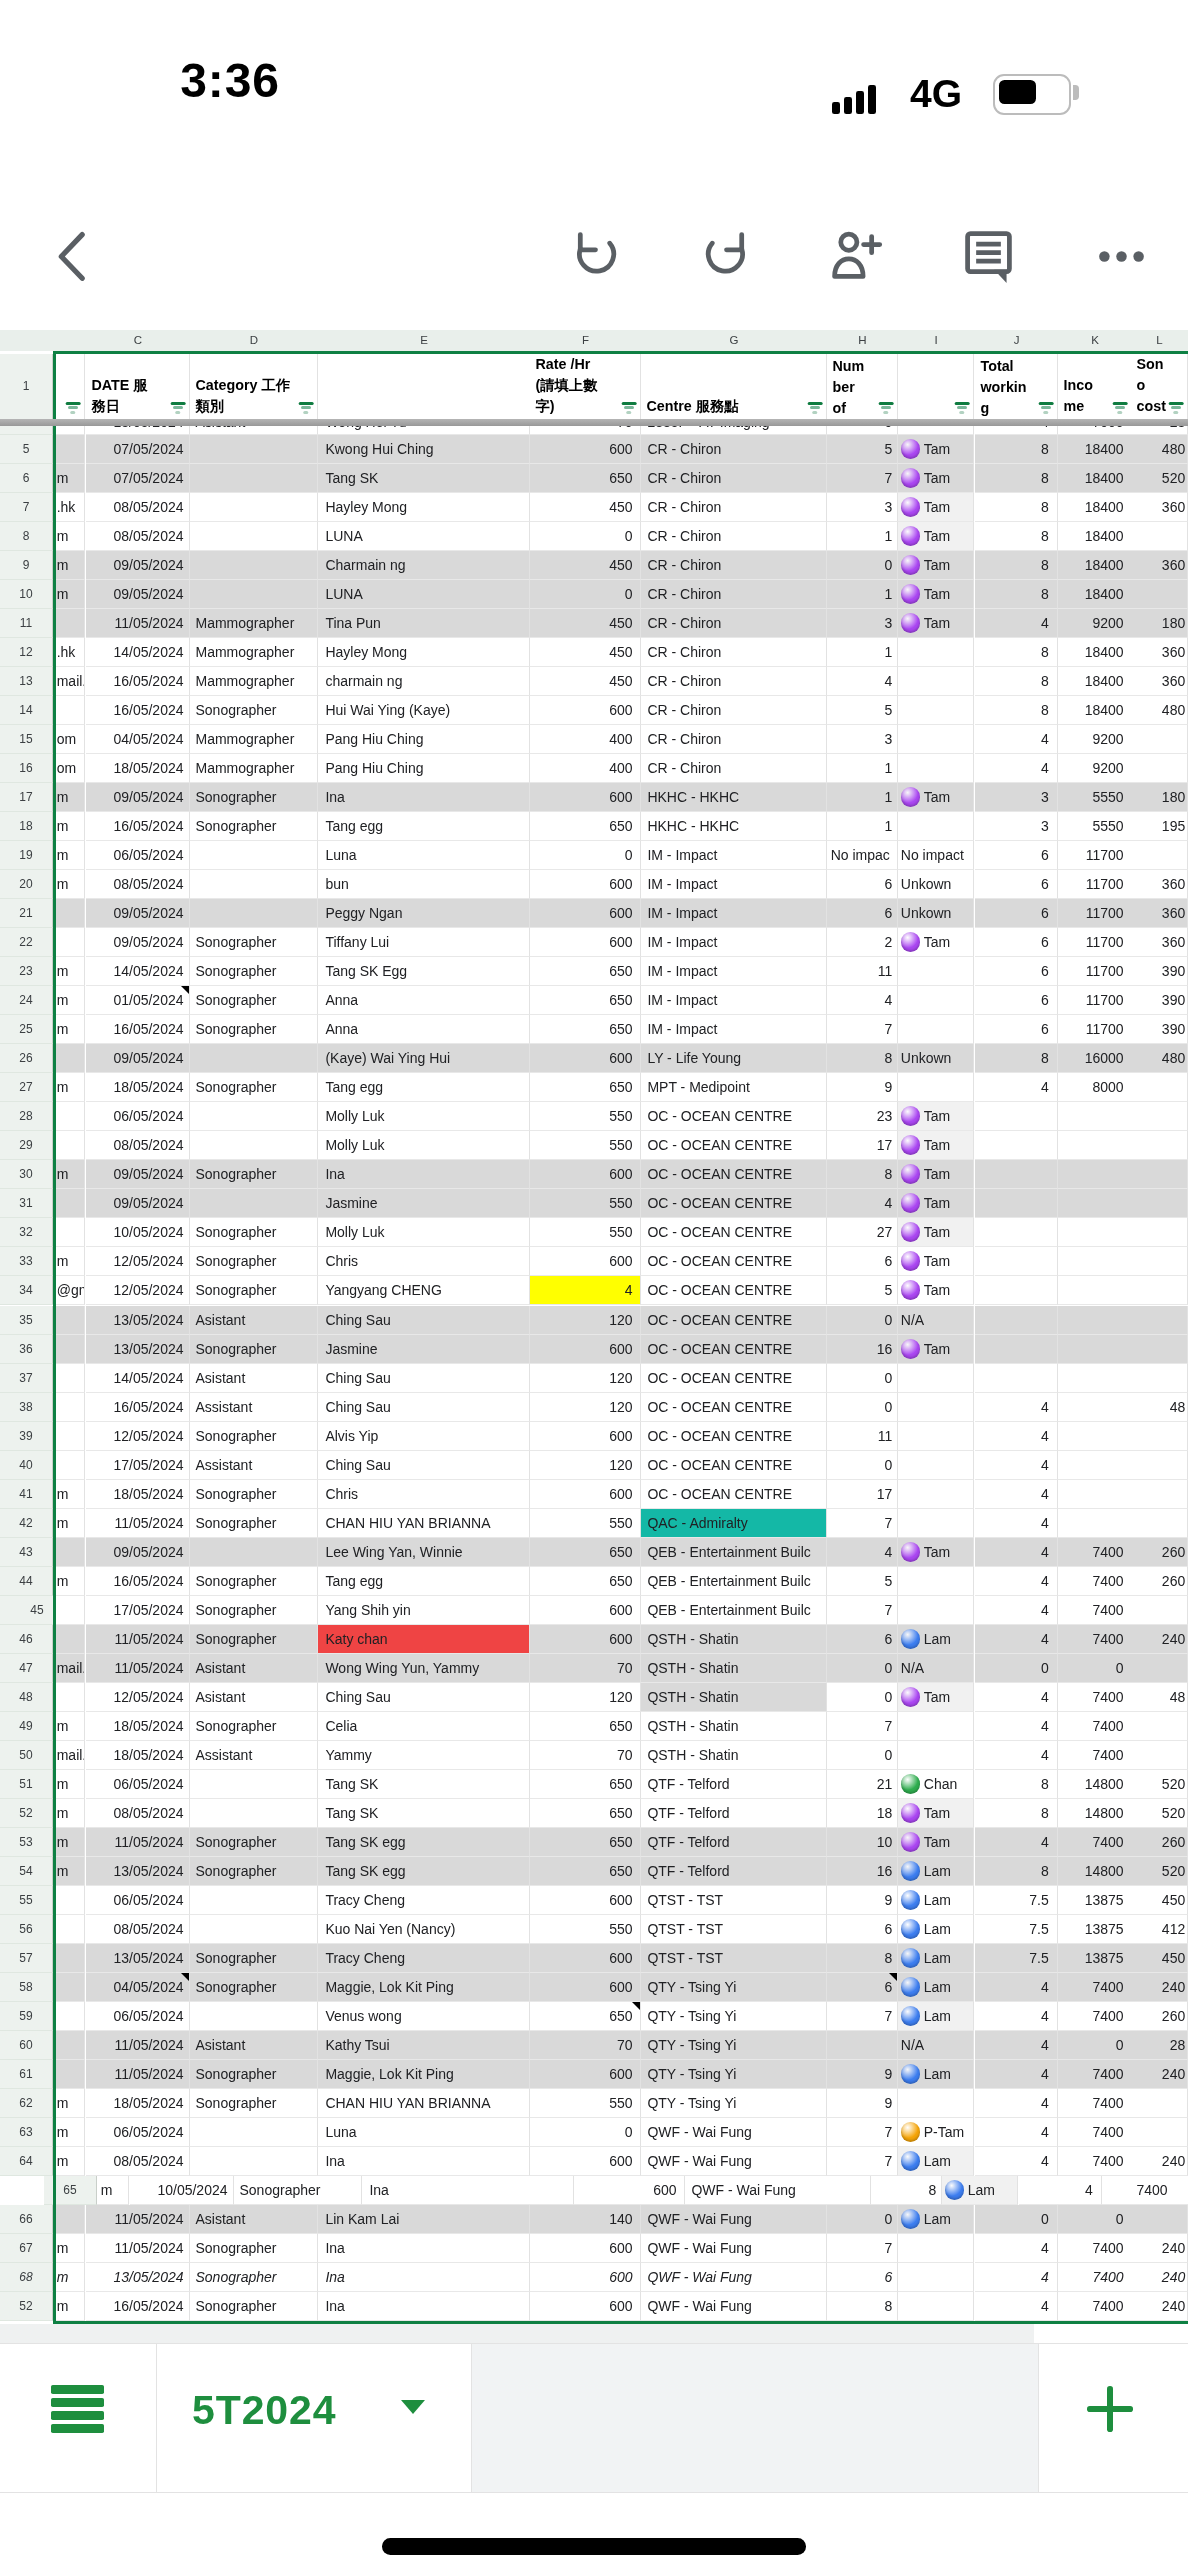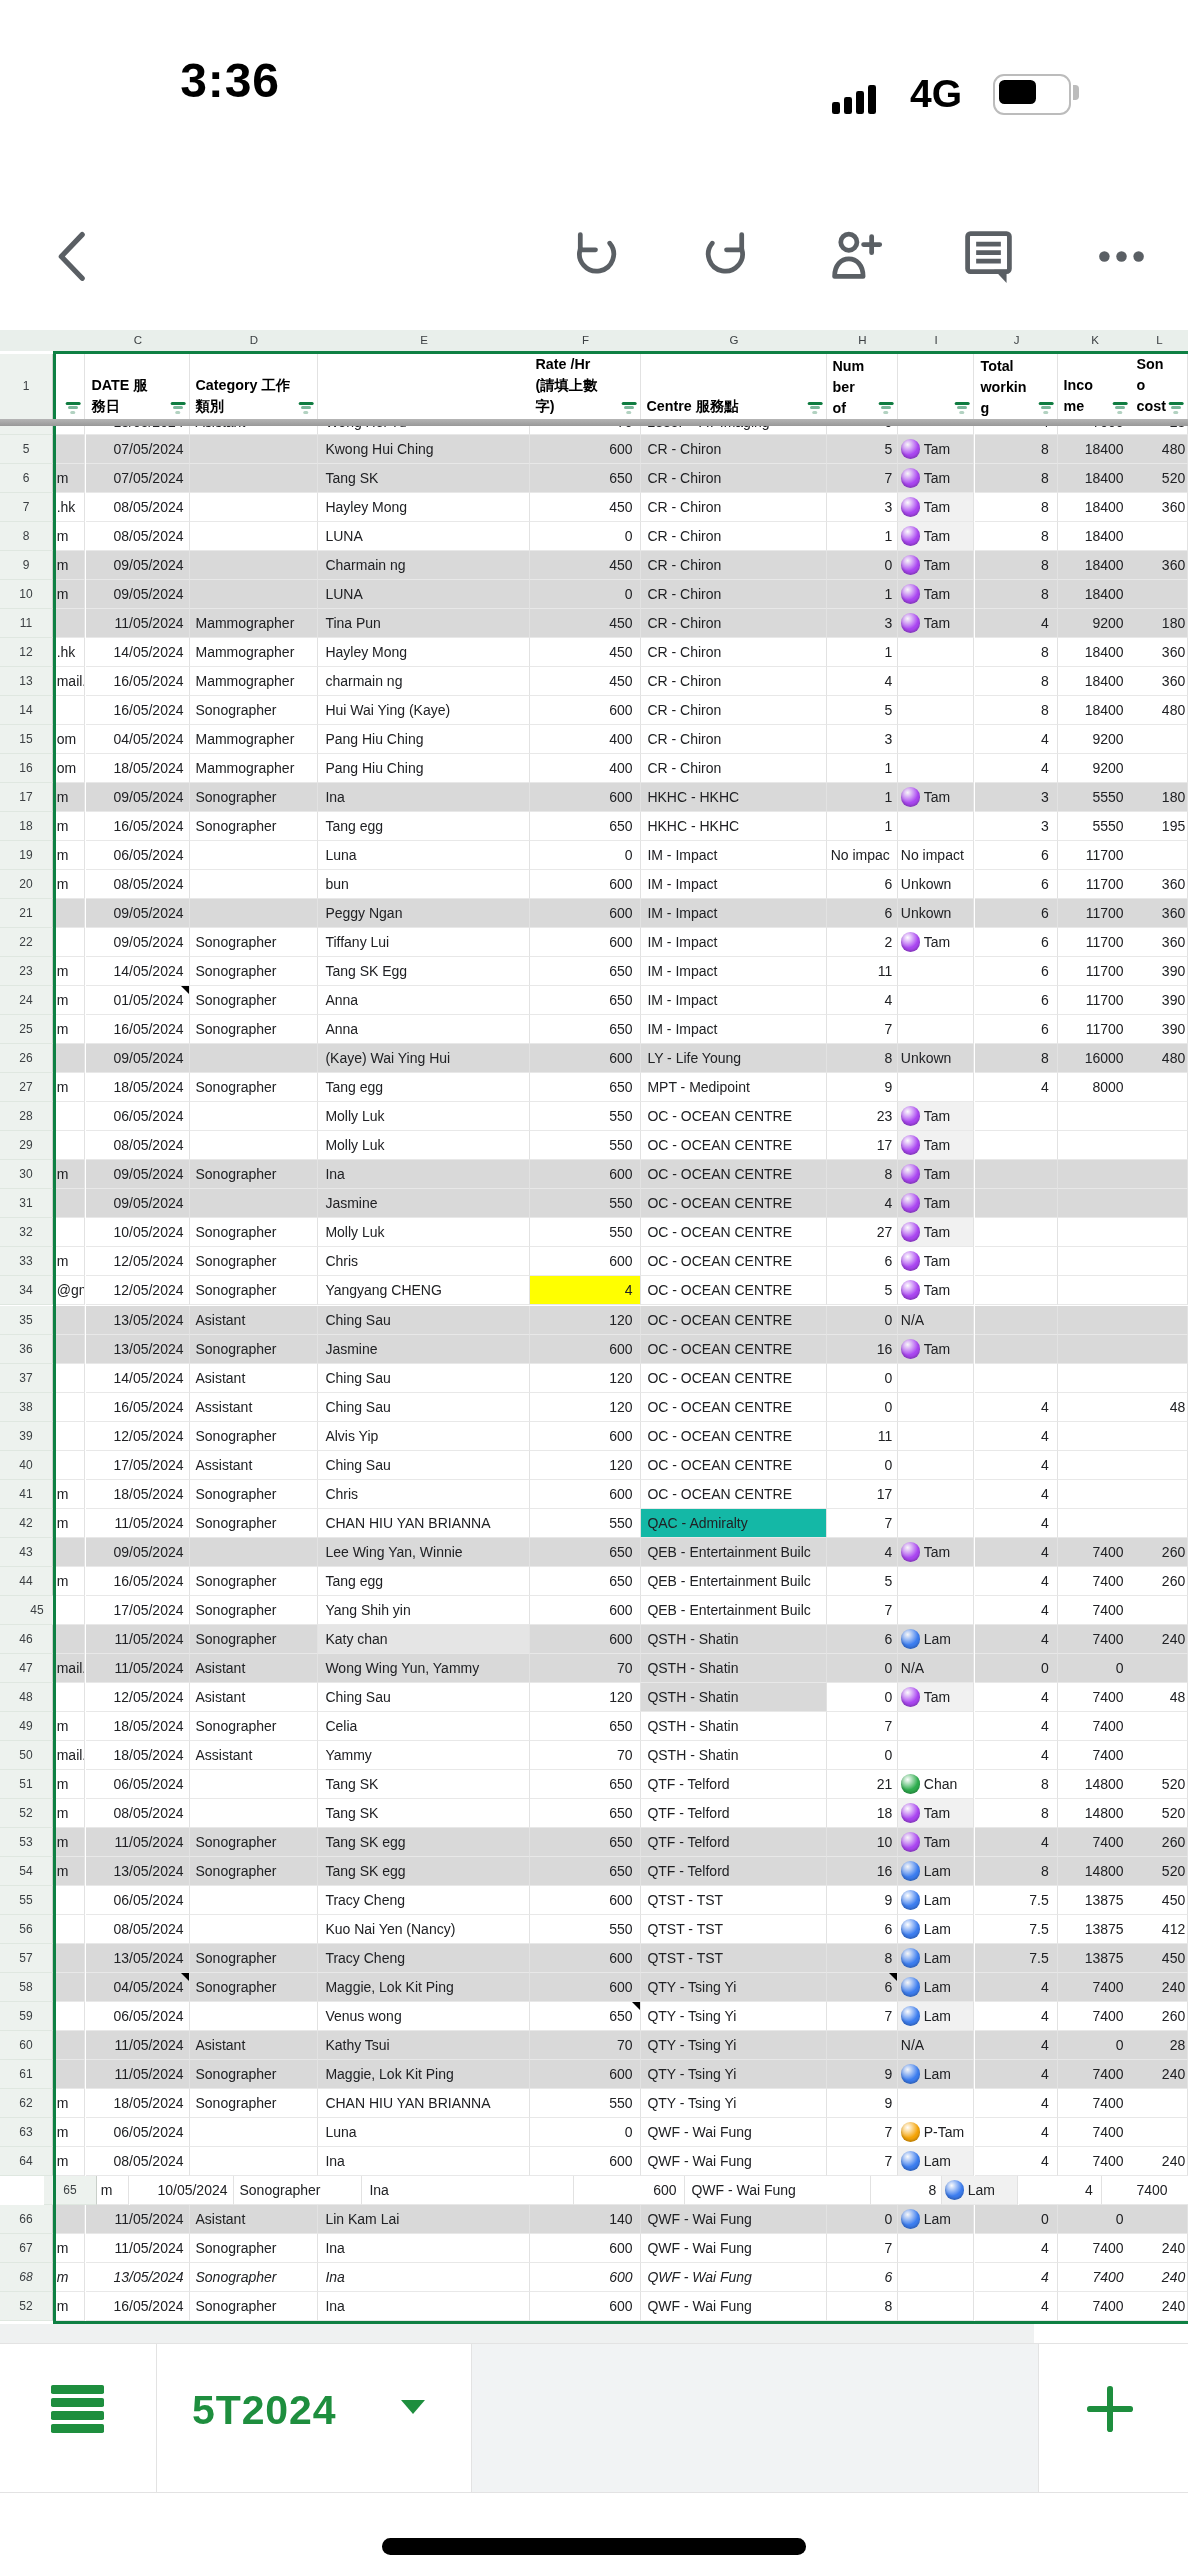--- a/index.html
+++ b/index.html
@@ -706,21 +706,21 @@
       <div class="cell" style="left: 898px; width: 76px; line-height: 29px; background: rgb(255, 255, 255); text-align: left; padding-left: 2.8px;"></div>
       <div class="cell" style="left: 975px; width: 83px; line-height: 29px; background: rgb(255, 255, 255); text-align: right; padding-right: 8.3px;">4</div>
       <div class="cell" style="left: 1058px; width: 74px; line-height: 29px; background: rgb(255, 255, 255); text-align: right; padding-right: 7.4px;">7400</div>
       <div class="cell" style="left: 1131px; width: 57px; line-height: 29px; background: rgb(255, 255, 255); text-align: right; padding-right: 1.8px;"></div>
     </div>
     <div class="row" style="top: 1625px; height: 29px; z-index: 1;">
       <div class="cell rownum" style="left: 0px; width: 53px; line-height: 29px;">46</div>
       <div class="cell" style="left: 53px; width: 32px; line-height: 29px; background: rgb(217, 217, 217); text-align: left; padding-left: 3.7px;"></div>
       <div class="cell" style="left: 86px; width: 104px; line-height: 29px; background: rgb(217, 217, 217); text-align: right; padding-right: 5.5px;">11/05/2024</div>
       <div class="cell" style="left: 190px; width: 128px; line-height: 29px; background: rgb(217, 217, 217); text-align: left; padding-left: 5.5px;">Sonographer</div>
-      <div class="cell" style="left: 318px; width: 212px; line-height: 29px; background: #e5e5e5; text-align: left; padding-left: 7.4px;">Katy chan</div>
+      <div class="cell" style="left: 318px; width: 212px; line-height: 29px; background: #ef4444; text-align: left; padding-left: 7.4px;">Katy chan</div>
       <div class="cell" style="left: 530px; width: 111px; line-height: 29px; background: rgb(217, 217, 217); text-align: right; padding-right: 7.4px;">600</div>
       <div class="cell" style="left: 641px; width: 186px; line-height: 29px; background: rgb(217, 217, 217); text-align: left; padding-left: 6.4px;">QSTH - Shatin</div>
       <div class="cell" style="left: 827px; width: 71px; line-height: 29px; background: rgb(217, 217, 217); text-align: right; padding-right: 4.6px;">6</div>
       <div class="cell" style="left: 898px; width: 76px; line-height: 29px; background: rgb(217, 217, 217); text-align: left; padding-left: 2.8px;"><span class="chip" style="background: radial-gradient(circle at 35% 28%, rgba(255, 255, 255, 0.8) 0%, rgb(61, 126, 240) 55%, rgb(61, 126, 240) 100%); box-shadow: rgba(0, 0, 0, 0.25) 0px -1.8px 2.8px inset;"></span><span>Lam</span></div>
       <div class="cell" style="left: 975px; width: 83px; line-height: 29px; background: rgb(217, 217, 217); text-align: right; padding-right: 8.3px;">4</div>
       <div class="cell" style="left: 1058px; width: 74px; line-height: 29px; background: rgb(217, 217, 217); text-align: right; padding-right: 7.4px;">7400</div>
       <div class="cell" style="left: 1131px; width: 57px; line-height: 29px; background: rgb(217, 217, 217); text-align: right; padding-right: 1.8px;">240</div>
     </div>
     <div class="row" style="top: 1654px; height: 29px; z-index: 1;">
       <div class="cell rownum" style="left: 0px; width: 53px; line-height: 29px;">47</div>

